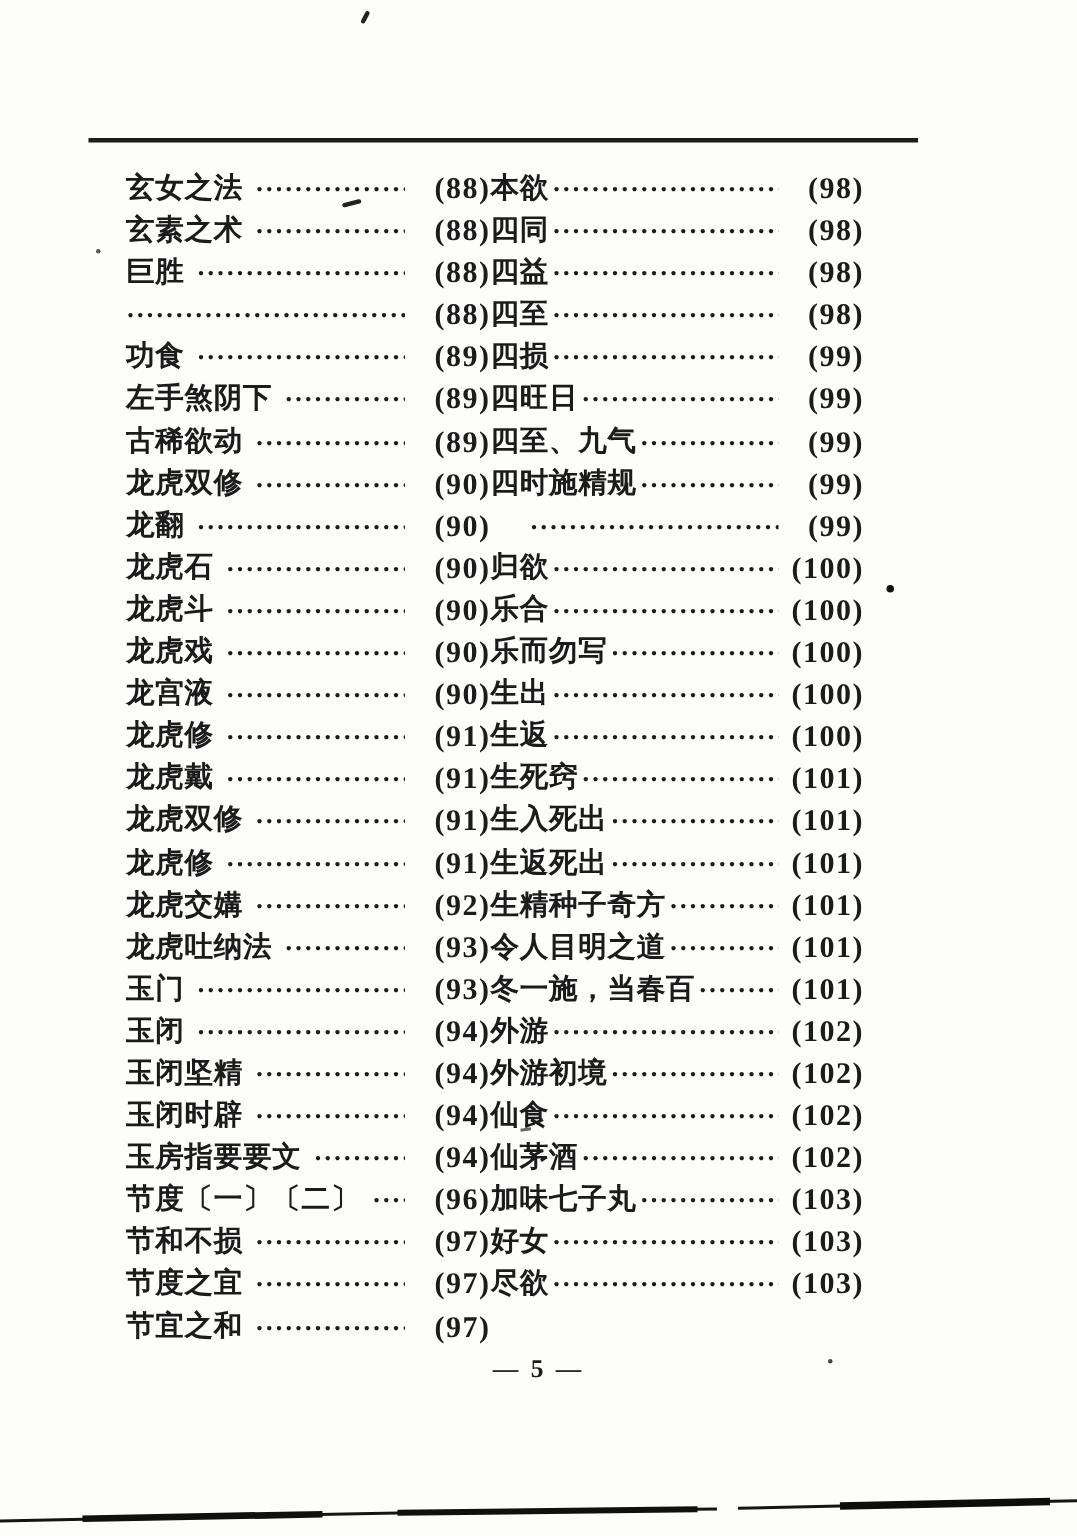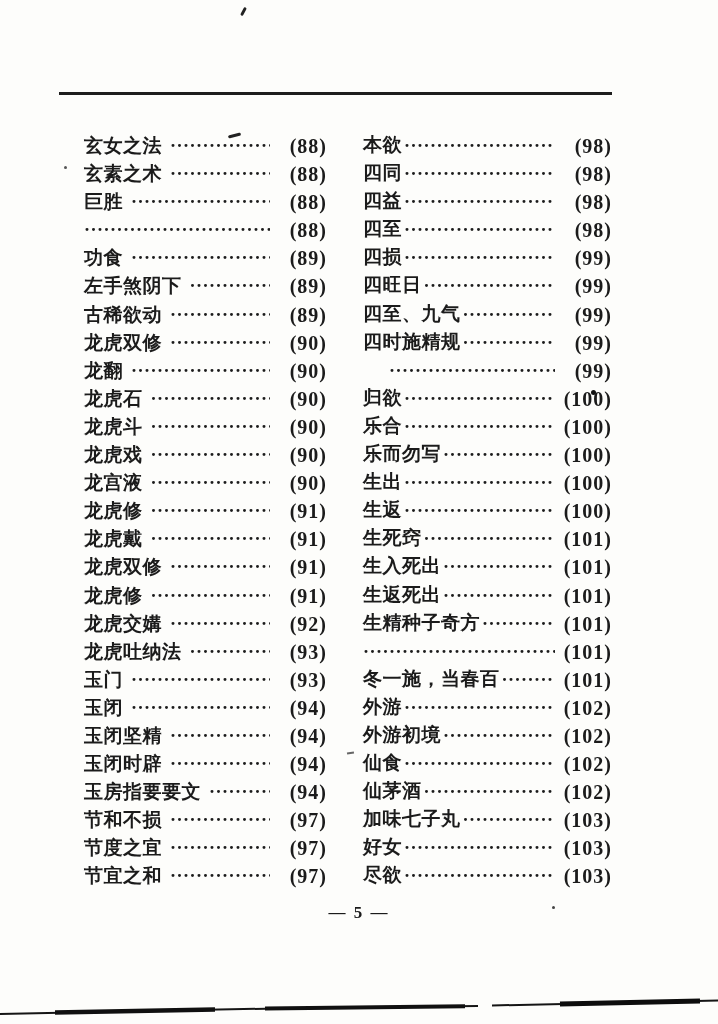--- a/index.html
+++ b/index.html
@@ -20,22 +20,20 @@
     width: 553px;
     height: 3px;
     background: #1d1d1d;
   }
   .columns {
     position: absolute;
     left: 84px;
     top: 112px;
     width: 528px;
     display: flex;
-    justify-content: space-between;
-    margin-top: 20px;
   }
   .col { display: flex; flex-direction: column; }
   #col-left  { width: 243px; }
   #col-right { width: 249px; }
   .row {
     display: flex;
     align-items: center;
     height: 28.1px;
     line-height: 28.1px;
     white-space: nowrap;
@@ -218,20 +216,25 @@
           <span class="title">玉闭时辟</span>
           <span class="dots"></span>
           <span class="pageno">(94)</span>
         </div>
         <div class="row">
           <span class="title">玉房指要要文</span>
           <span class="dots"></span>
           <span class="pageno">(94)</span>
         </div>
         <div class="row">
+          <span class="title">节度〔一〕〔二〕</span>
+          <span class="dots"></span>
+          <span class="pageno">(96)</span>
+        </div>
+        <div class="row">
           <span class="title">节和不损</span>
           <span class="dots"></span>
           <span class="pageno">(97)</span>
         </div>
         <div class="row">
           <span class="title">节度之宜</span>
           <span class="dots"></span>
           <span class="pageno">(97)</span>
         </div>
         <div class="row">
@@ -324,20 +327,21 @@
           <span class="title">生返死出</span>
           <span class="dots"></span>
           <span class="pageno">(101)</span>
         </div>
         <div class="row">
           <span class="title">生精种子奇方</span>
           <span class="dots"></span>
           <span class="pageno">(101)</span>
         </div>
         <div class="row">
+          <span class="title">令人目明之道</span>
           <span class="dots"></span>
           <span class="pageno">(101)</span>
         </div>
         <div class="row">
           <span class="title">冬一施，当春百</span>
           <span class="dots"></span>
           <span class="pageno">(101)</span>
         </div>
         <div class="row">
           <span class="title">外游</span>

